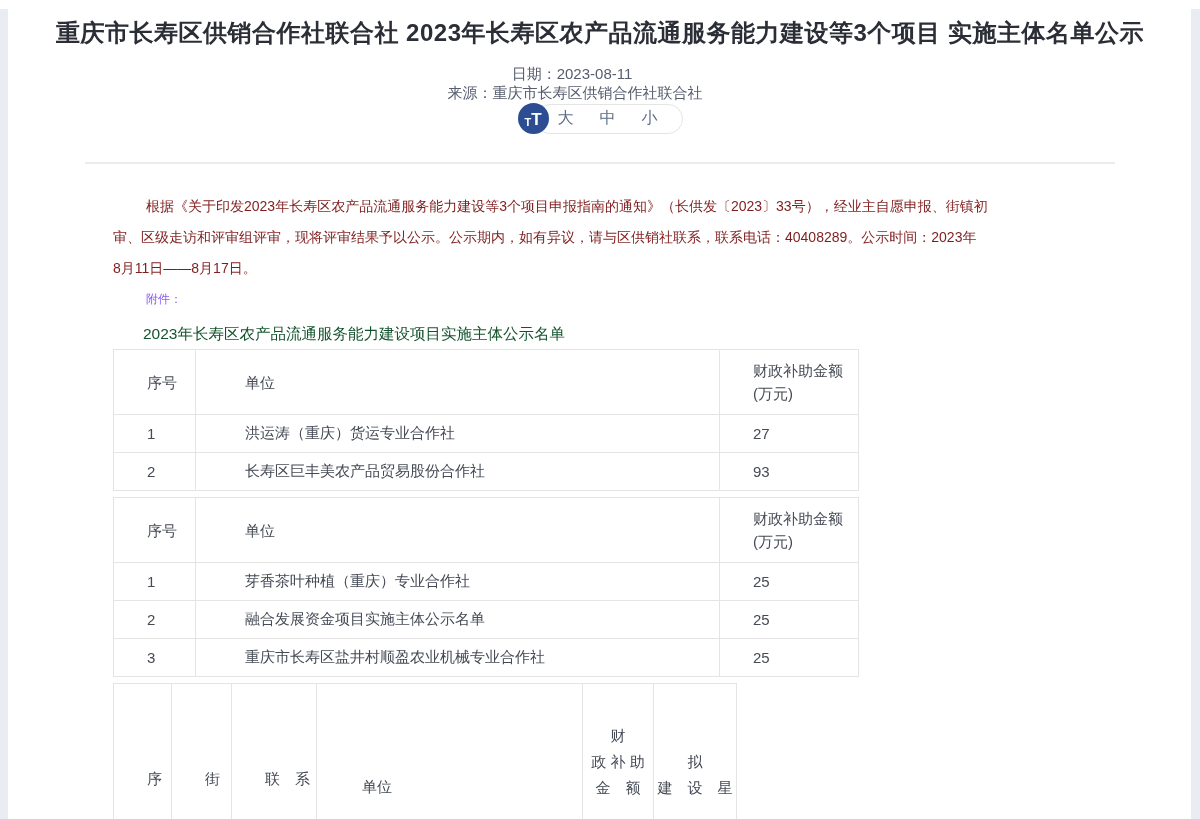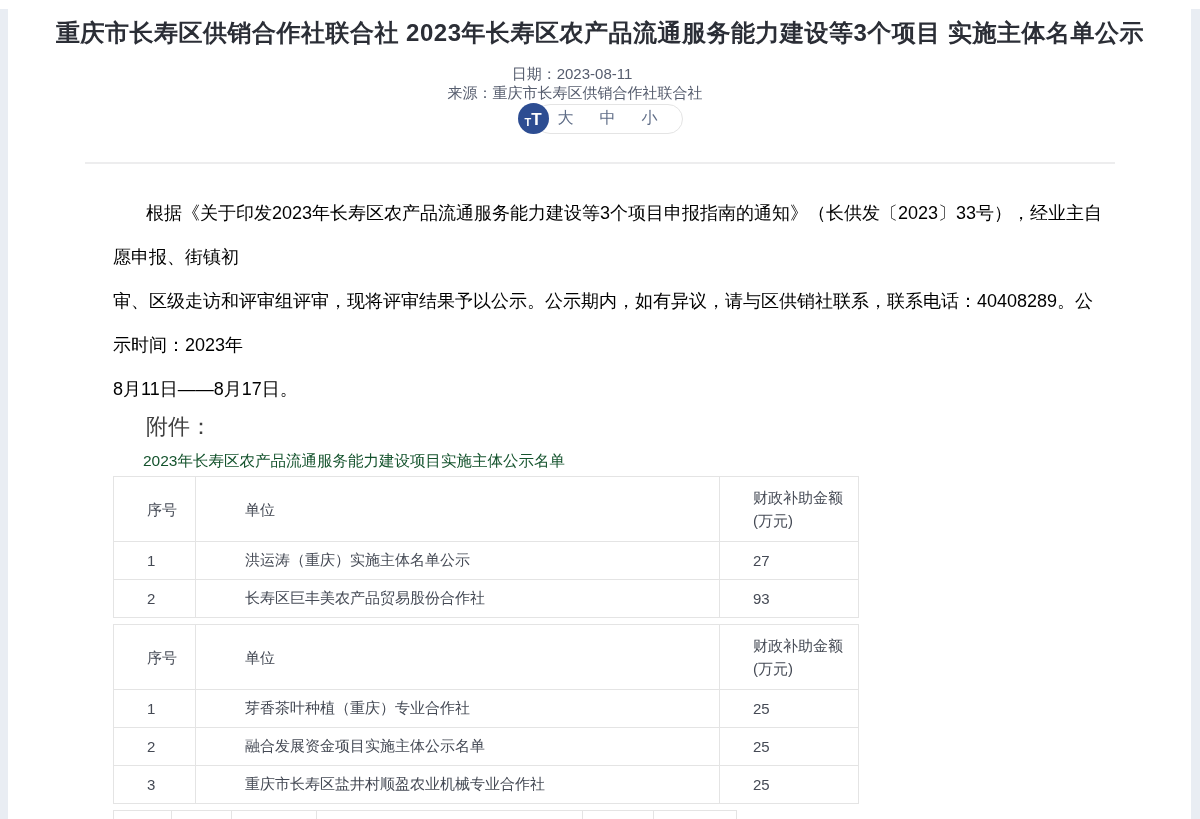--- a/index.html
+++ b/index.html
@@ -70,29 +70,29 @@
   .divider {
     height: 2px;
     background: #ededee;
     margin: 28px 85px 0 85px;
   }
 
   .article { margin: 27px 0 0 113px; width: 990px; }
 
   .article-body {
     white-space: pre-line;
-    font-size: 18px;
-    line-height: 44px;
-    color: #000000;
+    font-size: 14px;
+    line-height: 31px;
+    color: #7f1d1d;
     text-indent: 33px;
   }
   .attachment-line {
-    font-size: 22px;
+    font-size: 12px;
     line-height: 31px;
-    color: #404040;
+    color: #8b5cf6;
     text-indent: 33px;
   }
 
   .table-caption {
     margin-top: 9px;
     padding-left: 30px;
     font-size: 15.5px;
     line-height: 19px;
     color: #14532d;
   }
@@ -162,21 +162,21 @@
   <table class="pubtable t12">
     <tbody>
         <tr class="hdr">
       <td class="c1">序号</td>
       <td class="c2">单位</td>
       <td class="c3">财政补助金额
 (万元)</td>
     </tr>
     <tr class="row">
       <td class="c1">1</td>
-      <td class="c2">洪运涛（重庆）实施主体名单公示</td>
+      <td class="c2">洪运涛（重庆）货运专业合作社</td>
       <td class="c3">27</td>
     </tr>
     <tr class="row">
       <td class="c1">2</td>
       <td class="c2">长寿区巨丰美农产品贸易股份合作社</td>
       <td class="c3">93</td>
     </tr>
   </tbody>
     </table>
 

